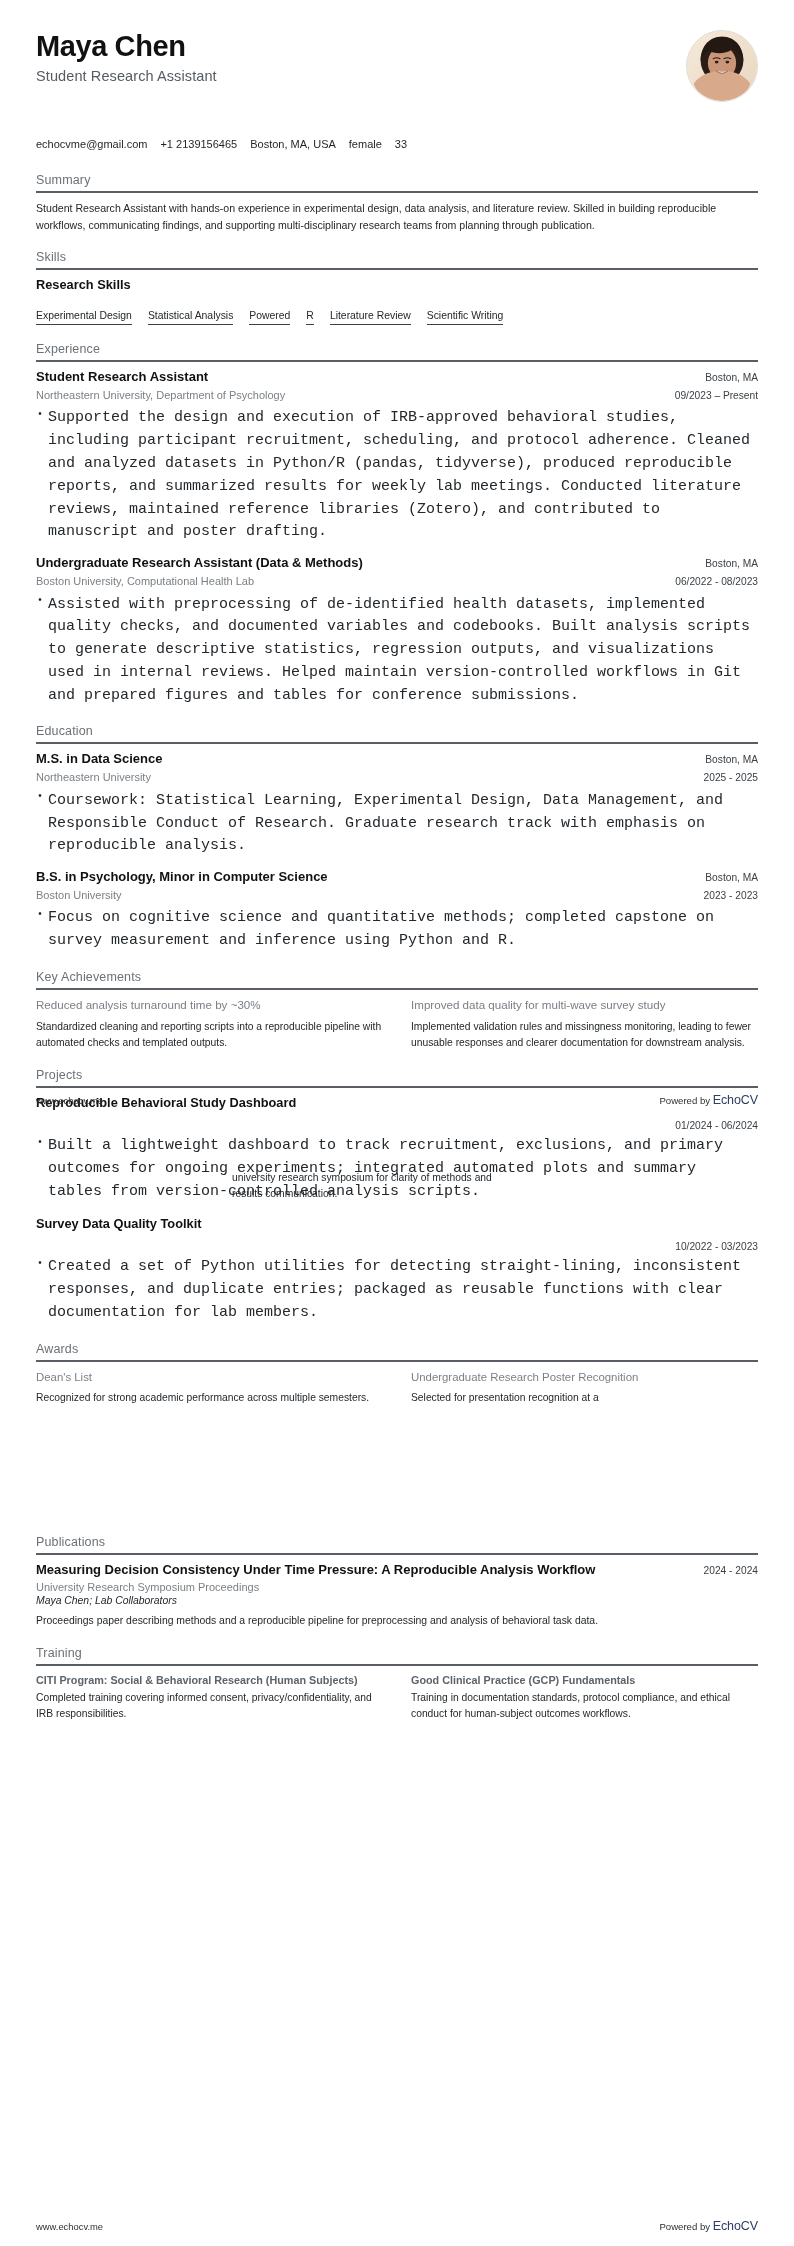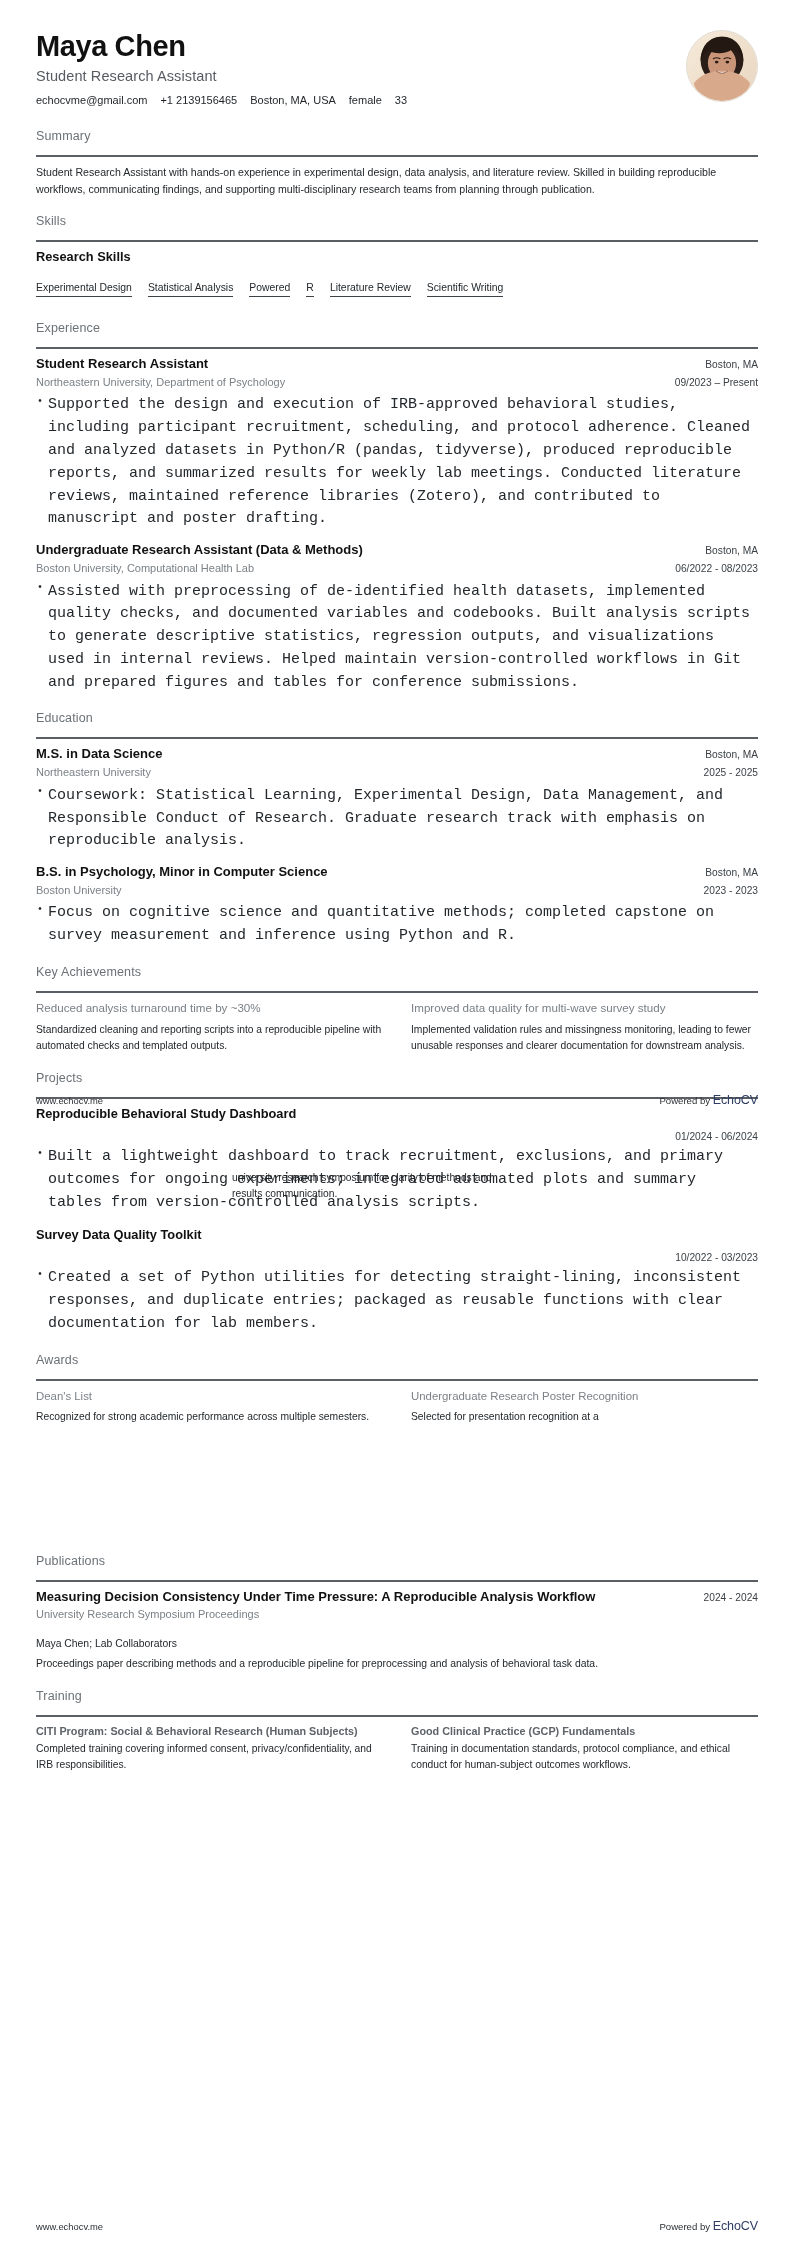--- a/index.html
+++ b/index.html
@@ -52,21 +52,21 @@
     letter-spacing: 0.1px;
   }
   .contact-line {
     margin-top: 10px;
     font-size: 11px;
     color: #1f2327;
     display: flex;
     flex-wrap: wrap;
     align-items: center;
   }
-  .contact-item { margin-right: 13px; white-space: nowrap; }
+  .contact-item { margin-right: 13px; white-space: nowrap; margin-top: 44px; }
   .contact-item:last-child { margin-right: 0; }
 
   .avatar-wrap {
     flex: 0 0 auto;
     width: 72px;
     height: 72px;
     margin-left: 18px;
     margin-top: 2px;
   }
   .avatar {
@@ -80,21 +80,21 @@
   }
   .avatar svg { display: block; width: 100%; height: 100%; }
 
   
   .section { margin-top: 17px; }
   .section-title {
     font-size: 12.5px;
     font-weight: 400;
     color: #6b7176;
     letter-spacing: 0.15px;
-    padding-bottom: 12px;
+    padding-bottom: 4px;
   }
   .section-rule {
     height: 2px;
     background: #595f64;
     width: 100%;
   }
   .section-body { padding-top: 7px; }
 
   
   .summary-text {
@@ -113,21 +113,20 @@
   }
   .skill-chips {
     display: flex;
     flex-wrap: wrap;
     align-items: flex-end;
   }
   .skill-chip {
     font-size: 10.4px;
     color: #23282c;
     margin-right: 16px;
-    margin-bottom: 7px;
     padding-bottom: 3px;
     border-bottom: 1.4px solid #3b4145;
     white-space: nowrap;
   }
 
   
   .entry { margin-bottom: 11px; }
   .entry:last-child { margin-bottom: 0; }
 
   .entry-row {
@@ -269,22 +268,23 @@
     white-space: nowrap;
     flex: 0 0 auto;
   }
   .pub-venue {
     font-size: 11px;
     color: #7b8186;
     margin-top: 2px;
   }
   .pub-authors {
     font-size: 10.4px;
-    color: #23282c;
-    margin-top: 18px;
+    font-style: italic;
+    color: #23282c;
+    margin-top: 2px;
   }
   .pub-desc {
     font-size: 10.4px;
     line-height: 1.55;
     color: #23282c;
     margin-top: 7px;
   }
 
   
   .page-footer {

